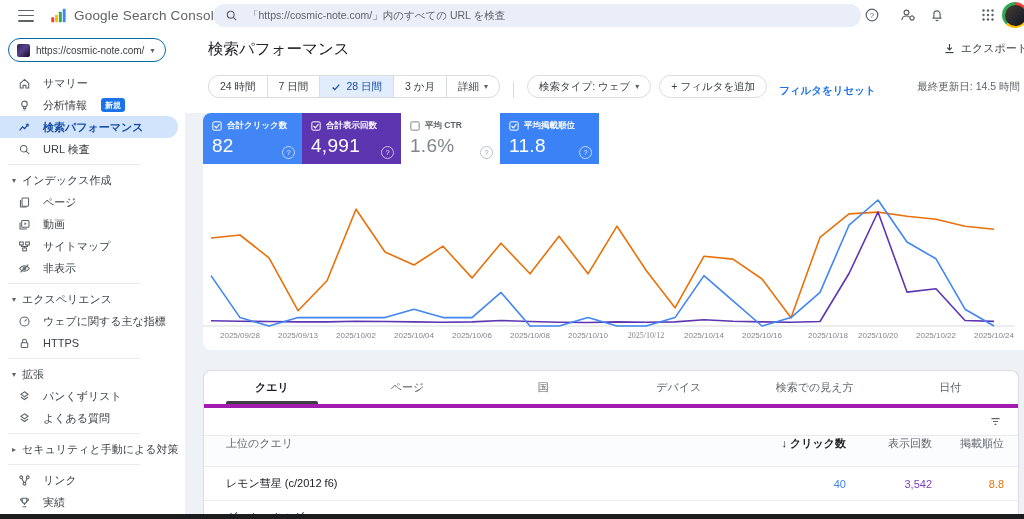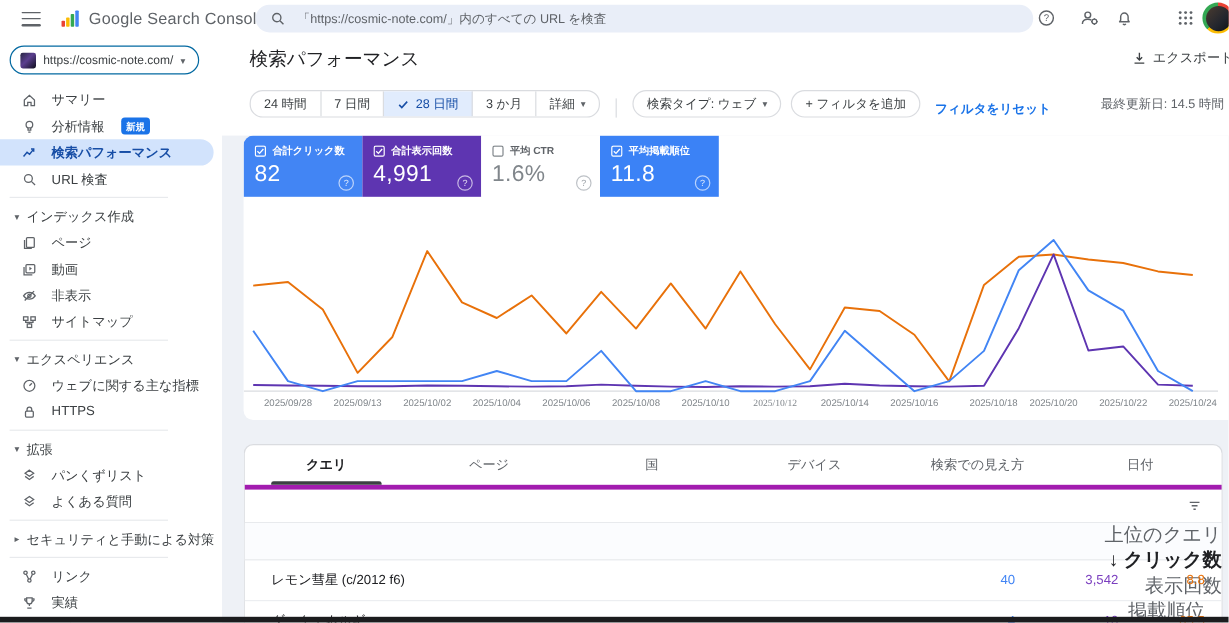--- a/index.html
+++ b/index.html
@@ -63,21 +63,21 @@
   .chart-wrap{position:absolute;left:0;top:55px;width:812px;height:175px;}
   .x-labels{position:absolute;left:0;top:163px;width:812px;height:14px;}
   .x-labels span{position:absolute;top:0;transform:translateX(-50%);font-size:8px;color:#80868b;white-space:nowrap;}
   
   .table-panel{position:absolute;left:203px;top:370px;width:816px;height:160px;background:#fff;border:1px solid #dadce0;border-bottom:none;border-radius:8px 8px 0 0;box-sizing:border-box;}
   .tabs{display:flex;height:33px;border-bottom:4px solid #a21caf;}
   .tab{flex:1;display:flex;align-items:center;justify-content:center;font-size:11px;color:#5f6368;cursor:pointer;position:relative;}
   .tab.active{color:#202124;font-weight:bold;}
   .tab.active:after{content:"";position:absolute;bottom:0;left:50%;transform:translateX(-50%);width:92px;height:3px;background:#3c4043;border-radius:2px 2px 0 0;}
   .tfilter{height:27px;border-bottom:1px solid #e8eaed;display:flex;align-items:center;justify-content:flex-end;padding-right:16px;}
-  .thead{height:30px;display:flex;align-items:flex-end;border-bottom:1px solid #e8eaed;background:#fbfcfe;font-size:16px;color:#5f6368;flex-direction:column;}
+  .thead{height:30px;display:flex;align-items:flex-start;border-bottom:1px solid #e8eaed;background:#fbfcfe;font-size:11px;color:#5f6368;}
   .trow{height:33px;display:flex;align-items:center;border-bottom:1px solid #eceef1;font-size:11px;color:#202124;cursor:pointer;}
   .col-q{flex:1;padding-left:22px;text-align:left;}
   .col-c{width:100px;text-align:right;}
   .col-i{width:86px;text-align:right;}
   .col-p{width:72px;text-align:right;padding-right:14px;}
   .thead .col-c{color:#202124;font-weight:bold;}
   .v-clicks{color:#4285f4;}
   .v-impr{color:#7b3fbf;}
   .v-pos{color:#e8710a;}
   .bottom-bar{position:absolute;left:0;bottom:0;width:1024px;height:5px;background:#1b1c1e;z-index:60;}
@@ -194,34 +194,34 @@
       <div class="s-item">
         <svg class="nicon" width="13" height="13" viewBox="0 0 16 16">
             <rect x="4.5" y="3" width="9" height="8.5" rx="1"></rect>
             <path d="M2.5 5.5v8h8.5"></path>
             <path d="M8 5.2l2.6 1.9L8 9z" fill="#5f6368" stroke="none"></path>
           </svg>
         <span>動画</span>
       </div>
       <div class="s-item">
         <svg class="nicon" width="13" height="13" viewBox="0 0 16 16">
-            <path d="M2 8s2.4-3.4 6-3.4S14 8 14 8s-2.4 3.4-6 3.4S2 8 2 8z"></path>
-            <circle cx="8" cy="8" r="1.7"></circle>
-            <path d="M3.2 12.8L12.8 3.2"></path>
-          </svg>
-        <span>非表示</span>
-      </div>
-      <div class="s-item">
-        <svg class="nicon" width="13" height="13" viewBox="0 0 16 16">
             <rect x="2" y="2.5" width="4.5" height="3.6"></rect>
             <rect x="9.5" y="2.5" width="4.5" height="3.6"></rect>
             <rect x="5.8" y="9.8" width="4.5" height="3.6"></rect>
             <path d="M4.2 6.1v2h7.5v-2M8 8.1v1.7"></path>
           </svg>
         <span>サイトマップ</span>
+      </div>
+      <div class="s-item">
+        <svg class="nicon" width="13" height="13" viewBox="0 0 16 16">
+            <path d="M2 8s2.4-3.4 6-3.4S14 8 14 8s-2.4 3.4-6 3.4S2 8 2 8z"></path>
+            <circle cx="8" cy="8" r="1.7"></circle>
+            <path d="M3.2 12.8L12.8 3.2"></path>
+          </svg>
+        <span>非表示</span>
       </div>
 
       <div class="s-div"></div>
 
       <div class="s-sec">
         <span class="caret">▾</span>
         <span>エクスペリエンス</span>
       </div>
       <div class="s-item">
         <svg class="nicon" width="13" height="13" viewBox="0 0 16 16">

